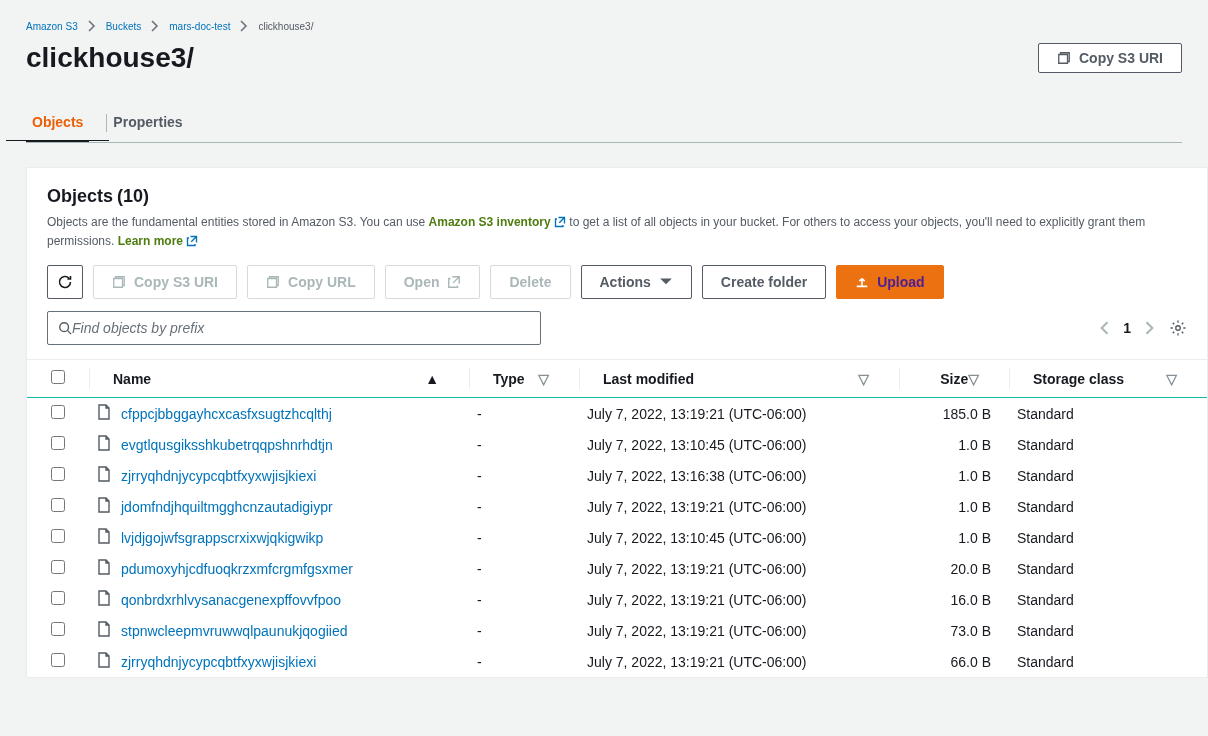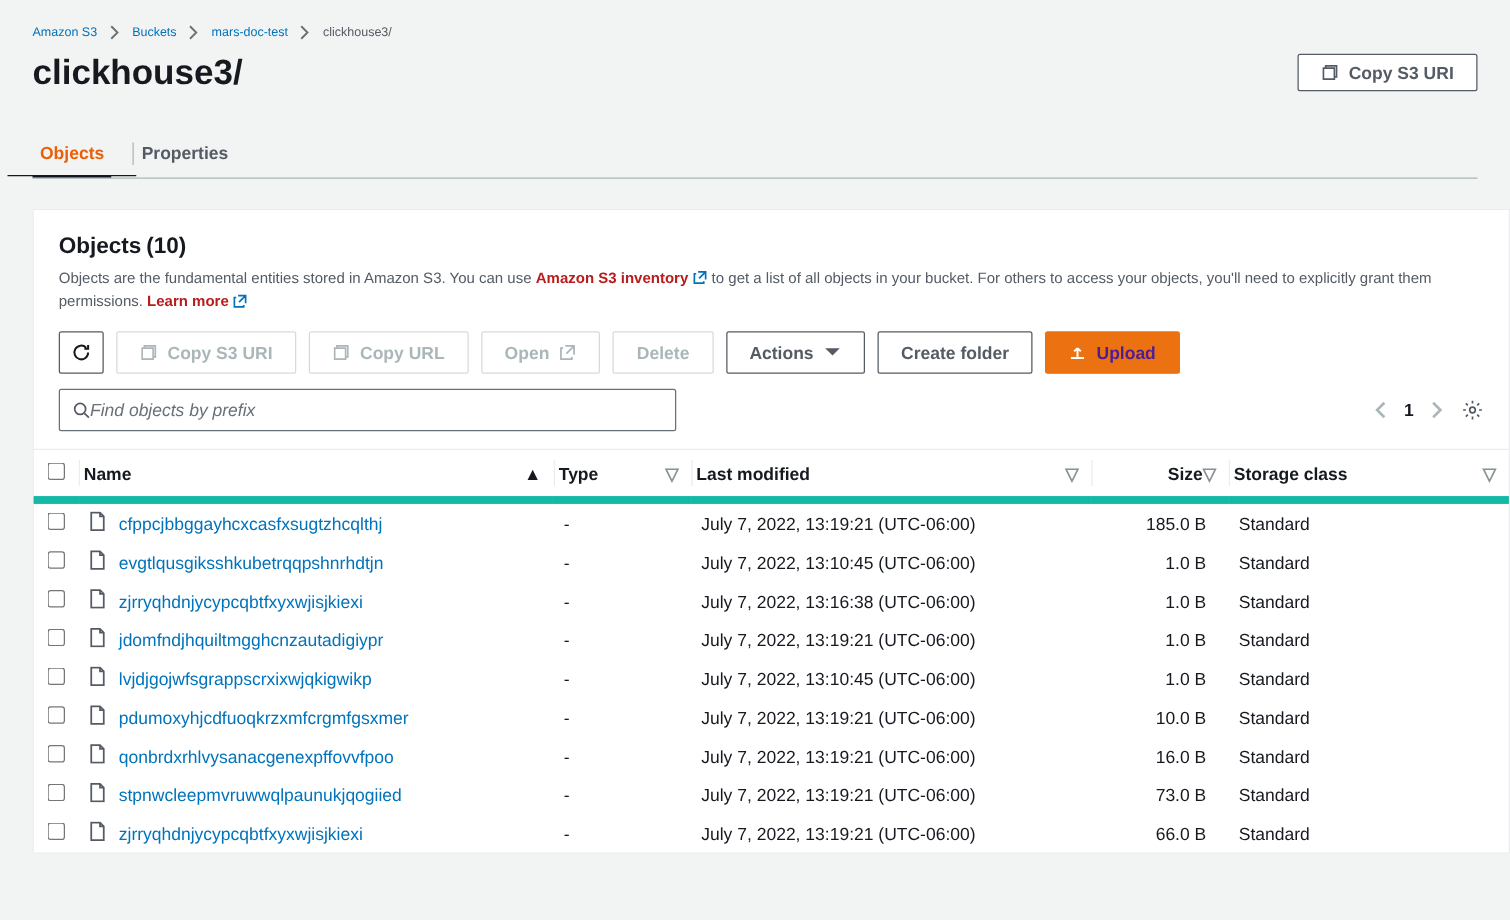--- a/index.html
+++ b/index.html
@@ -90,21 +90,21 @@
   
   .panel {
     background: #fff;
     margin: 24px 0 0 26px;
     border: 1px solid #eaeded;
     box-shadow: 0 1px 1px rgba(0,0,0,0.05);
   }
   .panel-inner { padding: 18px 20px 0; }
   .panel-title { font-size: 18px; font-weight: 700; }
   .panel-desc { font-size: 12px; color: #545b64; margin-top: 6px; line-height: 1.6; }
-  .panel-desc a { color: #b91c1c; font-weight: 700; }
+  .panel-desc a { color: #4d7c0f; font-weight: 700; }
   .ext-link-icon { display:inline-block; vertical-align:-2px; }
 
   
   .toolbar {
     display: flex; gap: 10px; margin-top: 14px; flex-wrap: wrap;
   }
 
   
   .row2 {
     display: flex; justify-content: space-between; align-items: center;
@@ -123,22 +123,22 @@
   .pager { display: flex; align-items: center; gap: 14px; color: #687078; }
   .pager .num { font-weight: 700; color: #16191f; }
   .pager .arrow, .pager .gear { cursor: pointer; }
 
   
   table {
     width: 100%; border-collapse: collapse; margin-top: 14px;
     font-size: 14px;
   }
   thead th {
-    text-align: left; font-weight: 700; padding: 10px 4px;
-    border-top: 1px solid #eaeded; border-bottom: 6px solid #14b8a6;
+    text-align: left; font-weight: 700; padding: 10px 24px;
+    border-top: 1px solid #eaeded; border-bottom: 1px solid #14b8a6;
     position: relative;
   }
   thead th.sep::before {
     content:""; position:absolute; left:0; top:8px; bottom:8px; width:1px; background:#eaeded;
   }
   tbody td { padding: 6px 8px; }
   .chk { width: 36px; text-align: center; }
   .chk input { width: 14px; height: 14px; }
   .file-link { color: #0073bb; }
   .file-cell { display: flex; align-items: center; gap: 10px; }
@@ -388,21 +388,21 @@
           <td>
             <div class="file-cell">
               <span><svg width="14" height="16" viewBox="0 0 14 16">
                   <path d="M2 1h7l3 3v11H2z M9 1v3h3" fill="none" stroke="#545b64" stroke-width="1.4"></path>
                 </svg></span>
               <a href="#" class="file-link">pdumoxyhjcdfuoqkrzxmfcrgmfgsxmer</a>
             </div>
           </td>
           <td>-</td>
           <td>July 7, 2022, 13:19:21 (UTC-06:00)</td>
-          <td class="size-col">10.0 B</td>
+          <td class="size-col">20.0 B</td>
           <td>Standard</td>
         </tr>
         <tr>
           <td class="chk"><input type="checkbox" style=""></td>
           <td>
             <div class="file-cell">
               <span><svg width="14" height="16" viewBox="0 0 14 16">
                   <path d="M2 1h7l3 3v11H2z M9 1v3h3" fill="none" stroke="#545b64" stroke-width="1.4"></path>
                 </svg></span>
               <a href="#" class="file-link">qonbrdxrhlvysanacgenexpffovvfpoo</a>

